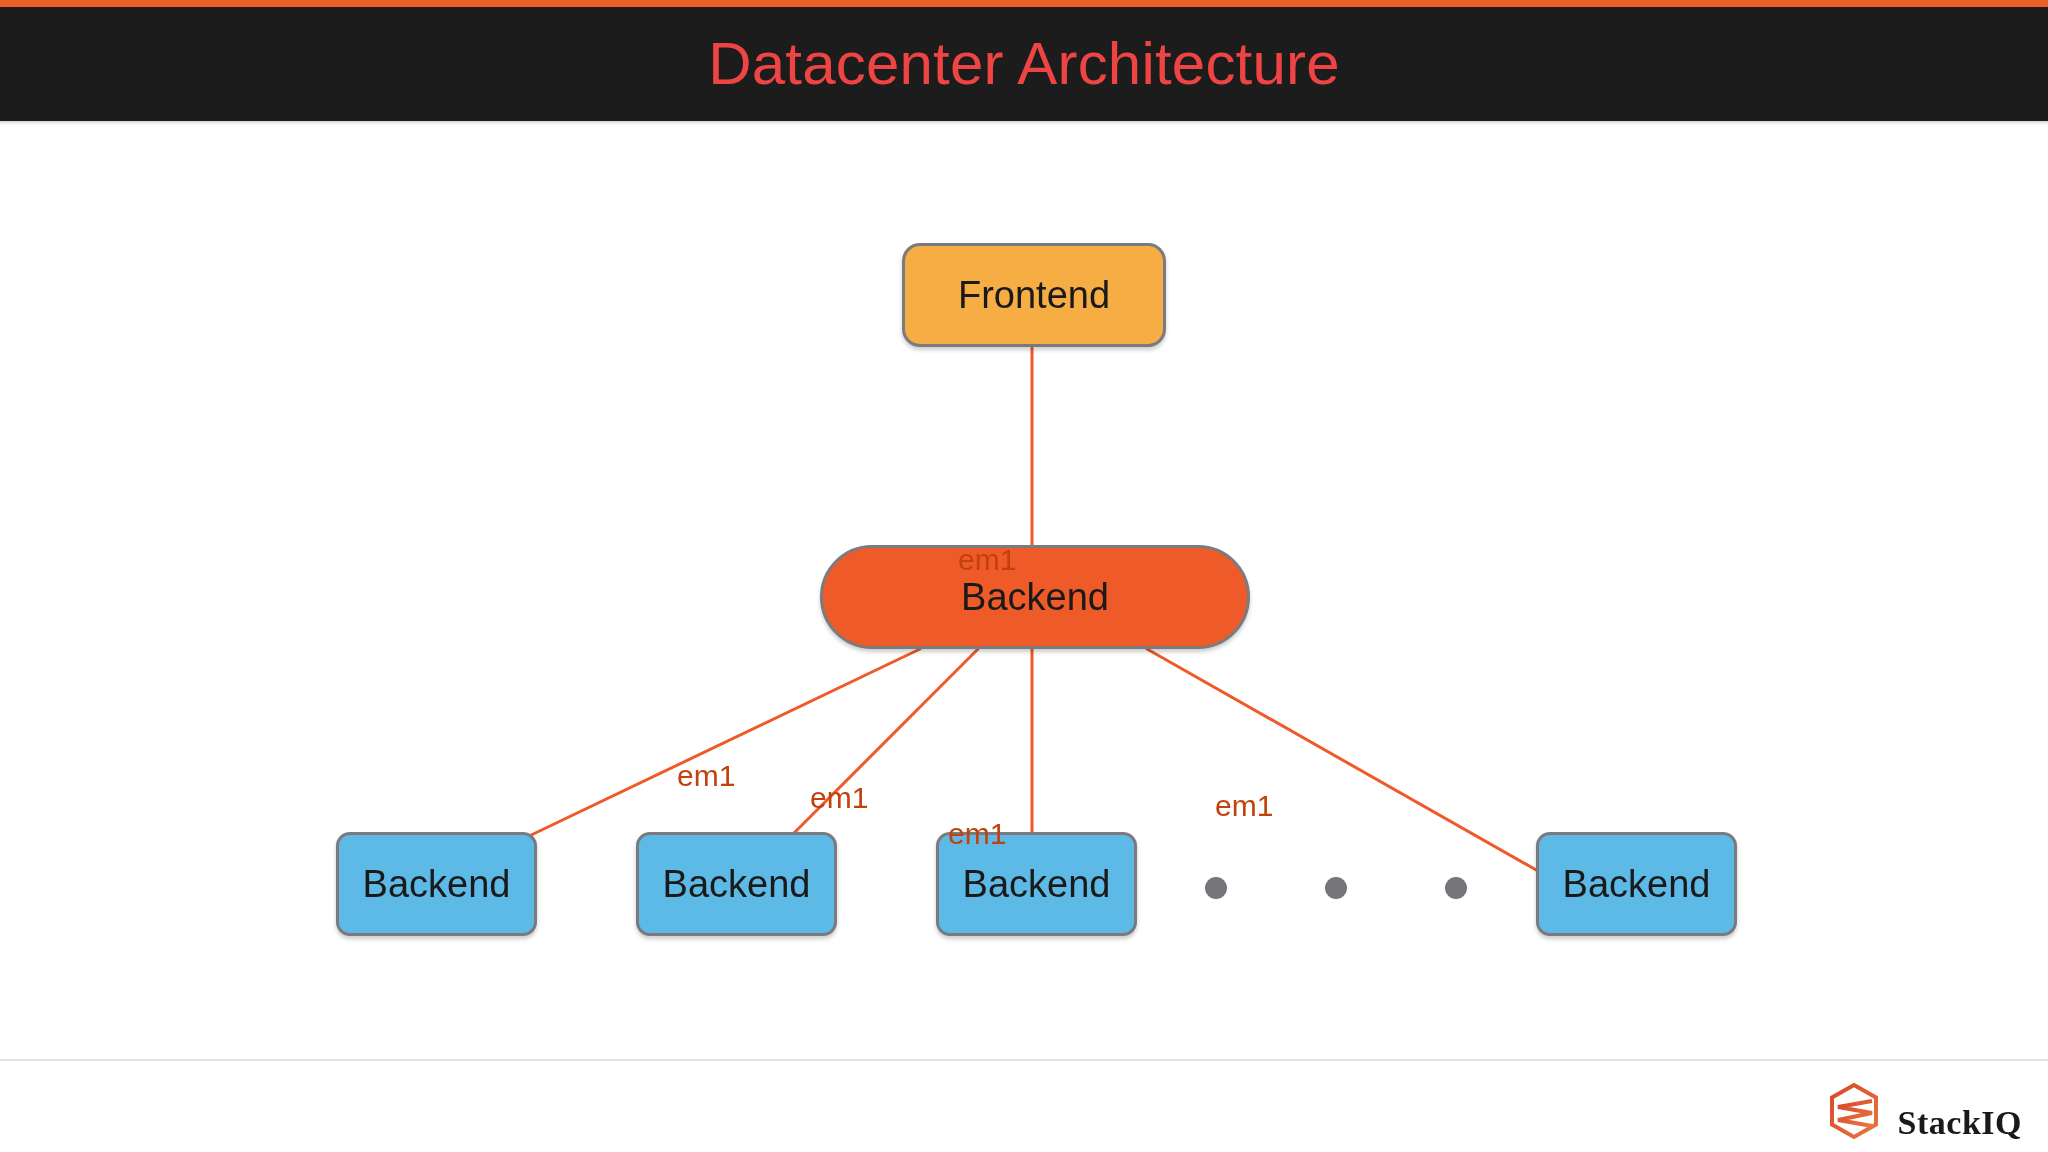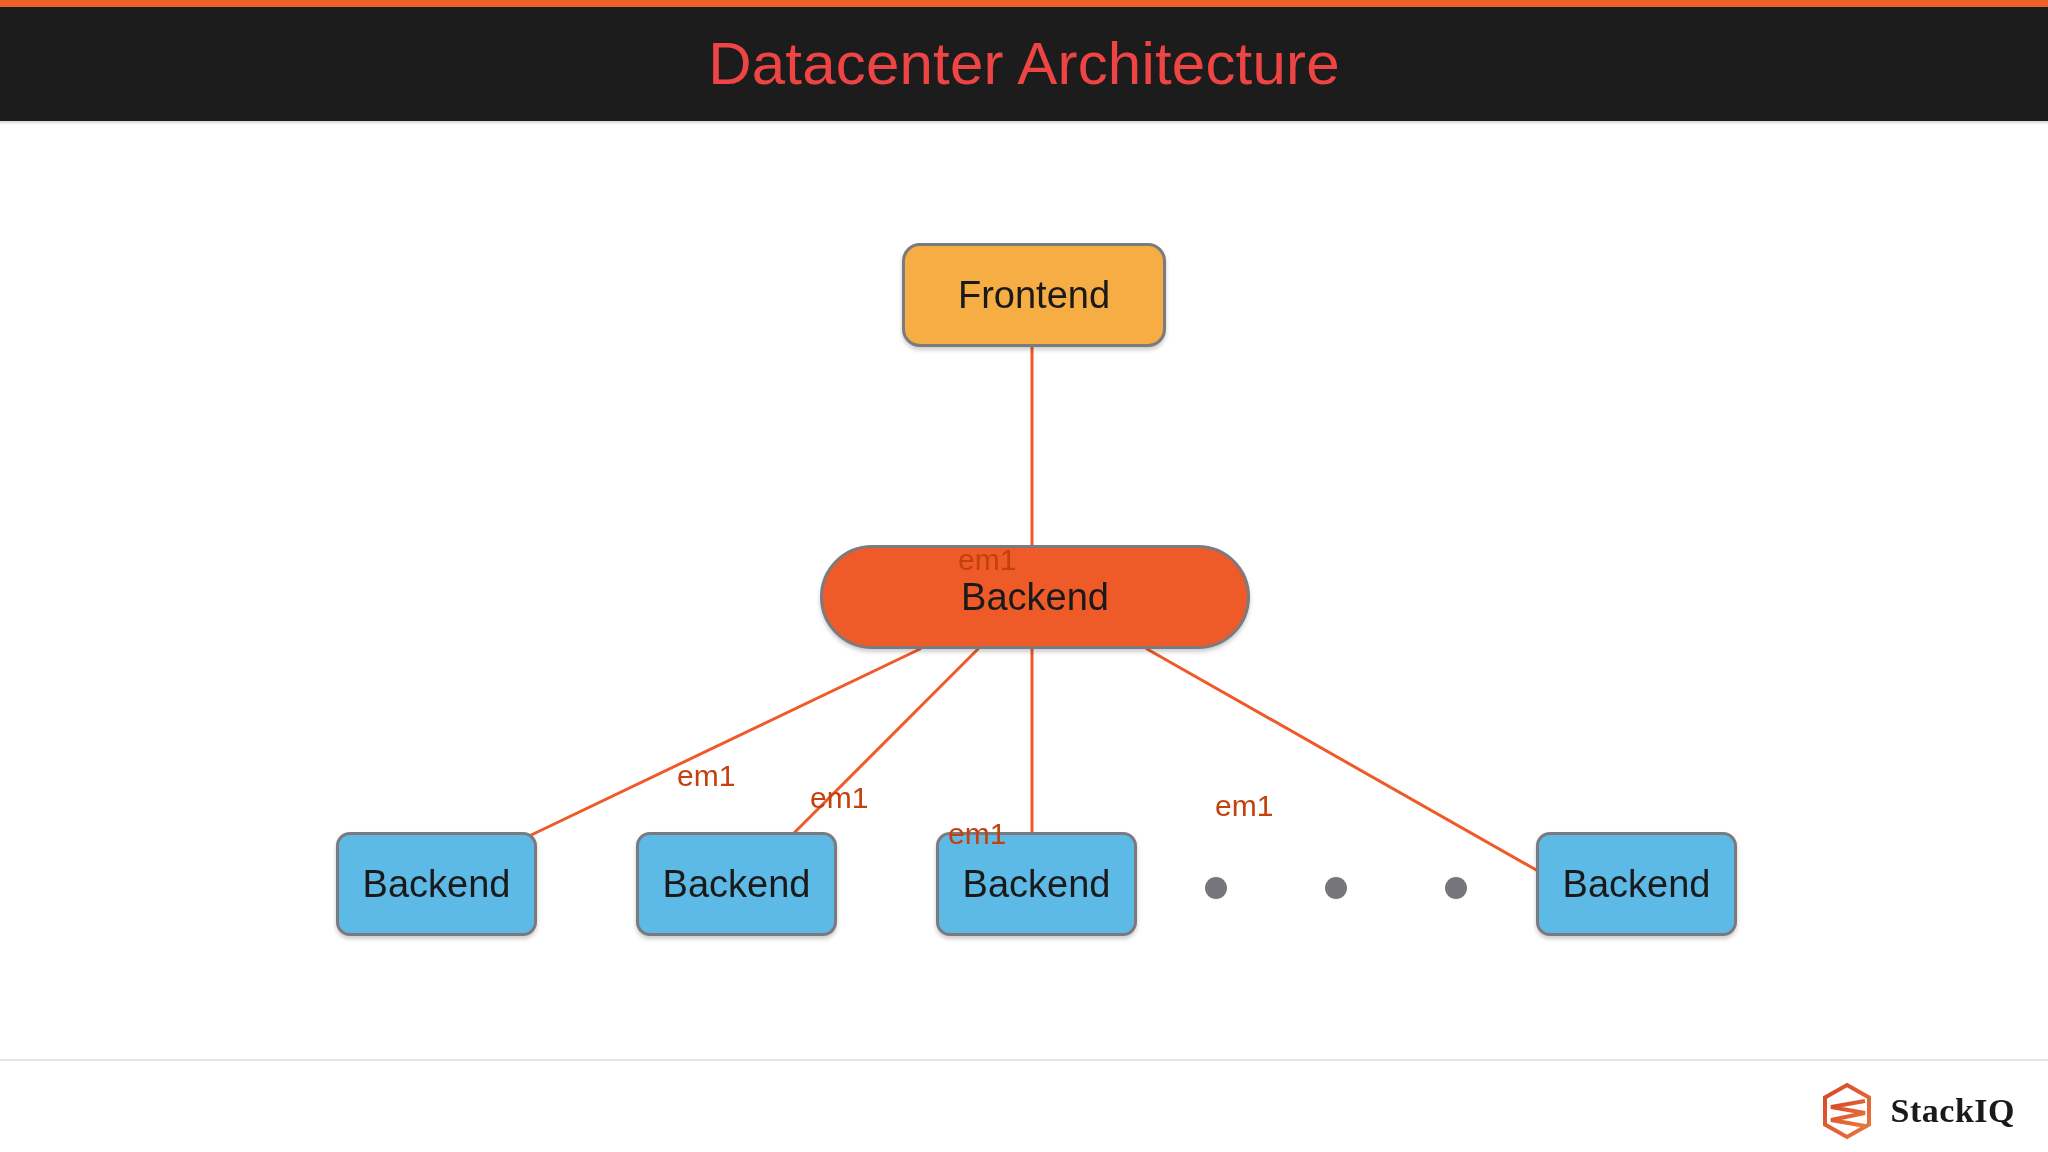--- a/index.html
+++ b/index.html
@@ -127,25 +127,25 @@
   .footer-divider {
     position: absolute;
     left: 0;
     top: 1059px;
     width: 2048px;
     height: 2px;
     background: #e3e3e3;
   }
   .brand {
     position: absolute;
-    right: 33px;
+    right: 26px;
     top: 1082px;
     height: 58px;
     display: flex;
-    align-items: center;
+    align-items: flex-end;
     gap: 18px;
   }
   .brand-mark {
     width: 52px;
     height: 58px;
     display: block;
   }
   .brand-name {
     color: #1a1a1a;
     font-size: 34px;

